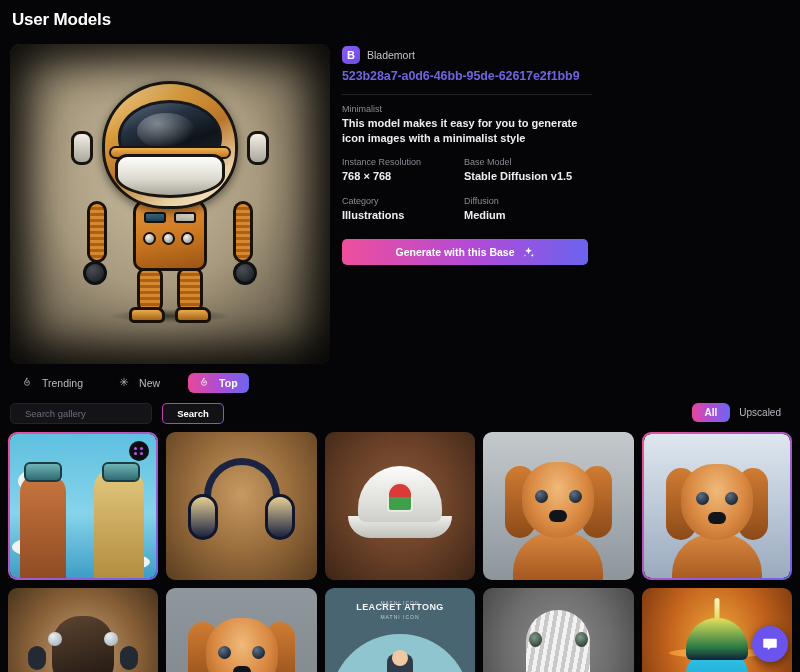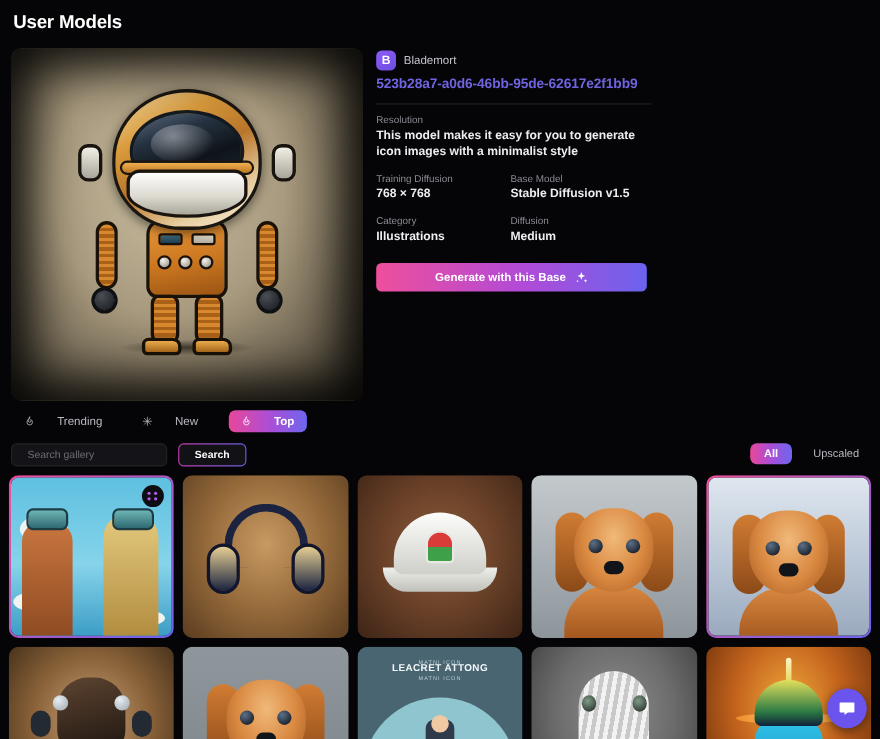--- a/index.html
+++ b/index.html
@@ -147,21 +147,21 @@
     background: linear-gradient(90deg,#ee4f9b 0%,#b44ad6 52%,#6b63ee 100%);
     color: #ffffff; font-size: 10.5px; font-weight: bold;
     font-family: "Liberation Sans", sans-serif;
     display: flex; align-items: center; justify-content: center; gap: 7px;
     cursor: pointer;
   }
 
   
   .tabs { position: absolute; left: 14px; top: 373px; display: flex; align-items: center; gap: 20px; }
   .tab {
-    display: flex; align-items: center; gap: 20px;
+    display: flex; gap: 10px;
     font-size: 10.5px; color: #b9b9c2; padding: 4px 8px; border-radius: 6px; cursor: pointer;
   }
   .tab.active {
     background: linear-gradient(90deg,#e8479a 0%,#a84fd8 55%,#6e66ee 100%);
     color: #ffffff; font-weight: bold; padding: 4px 11px;
   }
 
   
   .search-row { position: absolute; left: 10px; top: 403px; display: flex; align-items: center; gap: 10px; }
   .search-box {
@@ -177,21 +177,21 @@
     width: 62px; height: 21px; border-radius: 5px; cursor: pointer;
     background: linear-gradient(90deg,#c03fb0,#6b5fe8);
     padding: 1px; border: none;
   }
   .search-btn-inner {
     width: 100%; height: 100%; border-radius: 4px; background: #121216;
     color: #ffffff; font-size: 9.5px; font-weight: bold;
     display: flex; align-items: center; justify-content: center;
   }
 
-  .right-filters { position: absolute; right: 10px; top: 403px; display: flex; align-items: center; gap: 10px; }
+  .right-filters { position: absolute; right: 10px; top: 403px; display: flex; align-items: center; gap: 0; }
   .pill {
     font-size: 10px; color: #b9b9c2; padding: 4px 9px; border-radius: 6px; cursor: pointer;
   }
   .pill.active {
     background: linear-gradient(90deg,#e8479a 0%,#a84fd8 50%,#6e66ee 100%);
     color: #ffffff; font-weight: bold; padding: 4px 13px;
   }
 
   
   .gallery {
@@ -354,27 +354,27 @@
       <div class="avatar">B</div>
       <div class="author-name">Blademort</div>
     </div>
 
     <div class="model-id">523b28a7-a0d6-46bb-95de-62617e2f1bb9</div>
 
     <div class="divider"></div>
 
 
     <div class="field">
-      <div class="field-label">Resolution</div>
+      <div class="field-label">Minimalist</div>
       <div class="field-value">This model makes it easy for you to generate icon images with a minimalist style</div>
     </div>
 
     <div class="field-grid">
       <div class="field col-a">
-        <div class="field-label">Training Diffusion</div>
+        <div class="field-label">Instance Resolution</div>
         <div class="field-value">768 × 768</div>
       </div>
       <div class="field">
         <div class="field-label">Base Model</div>
         <div class="field-value">Stable Diffusion v1.5</div>
       </div>
     </div>
 
     <div class="field-grid">
       <div class="field col-a">

